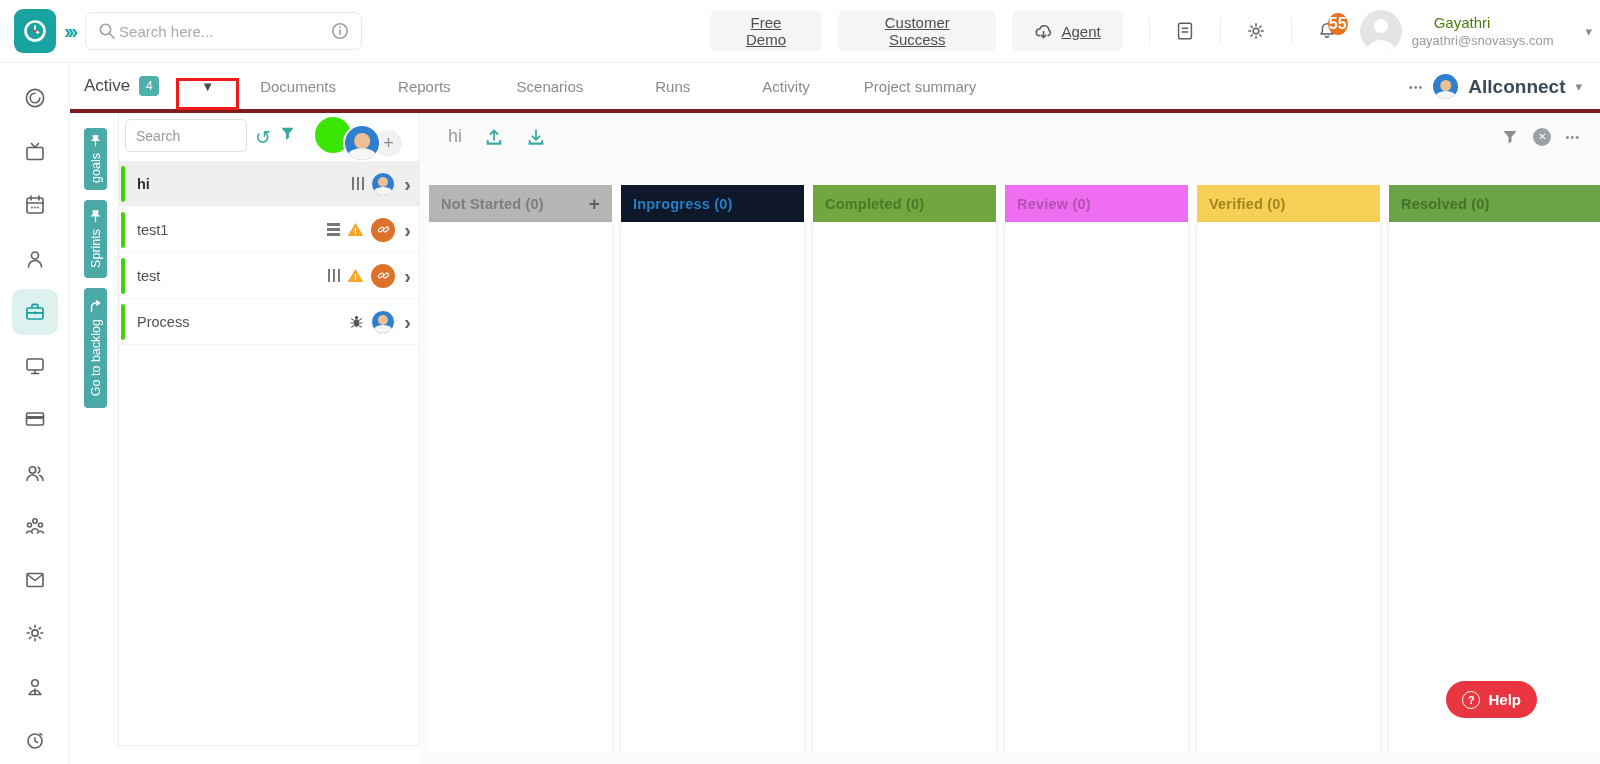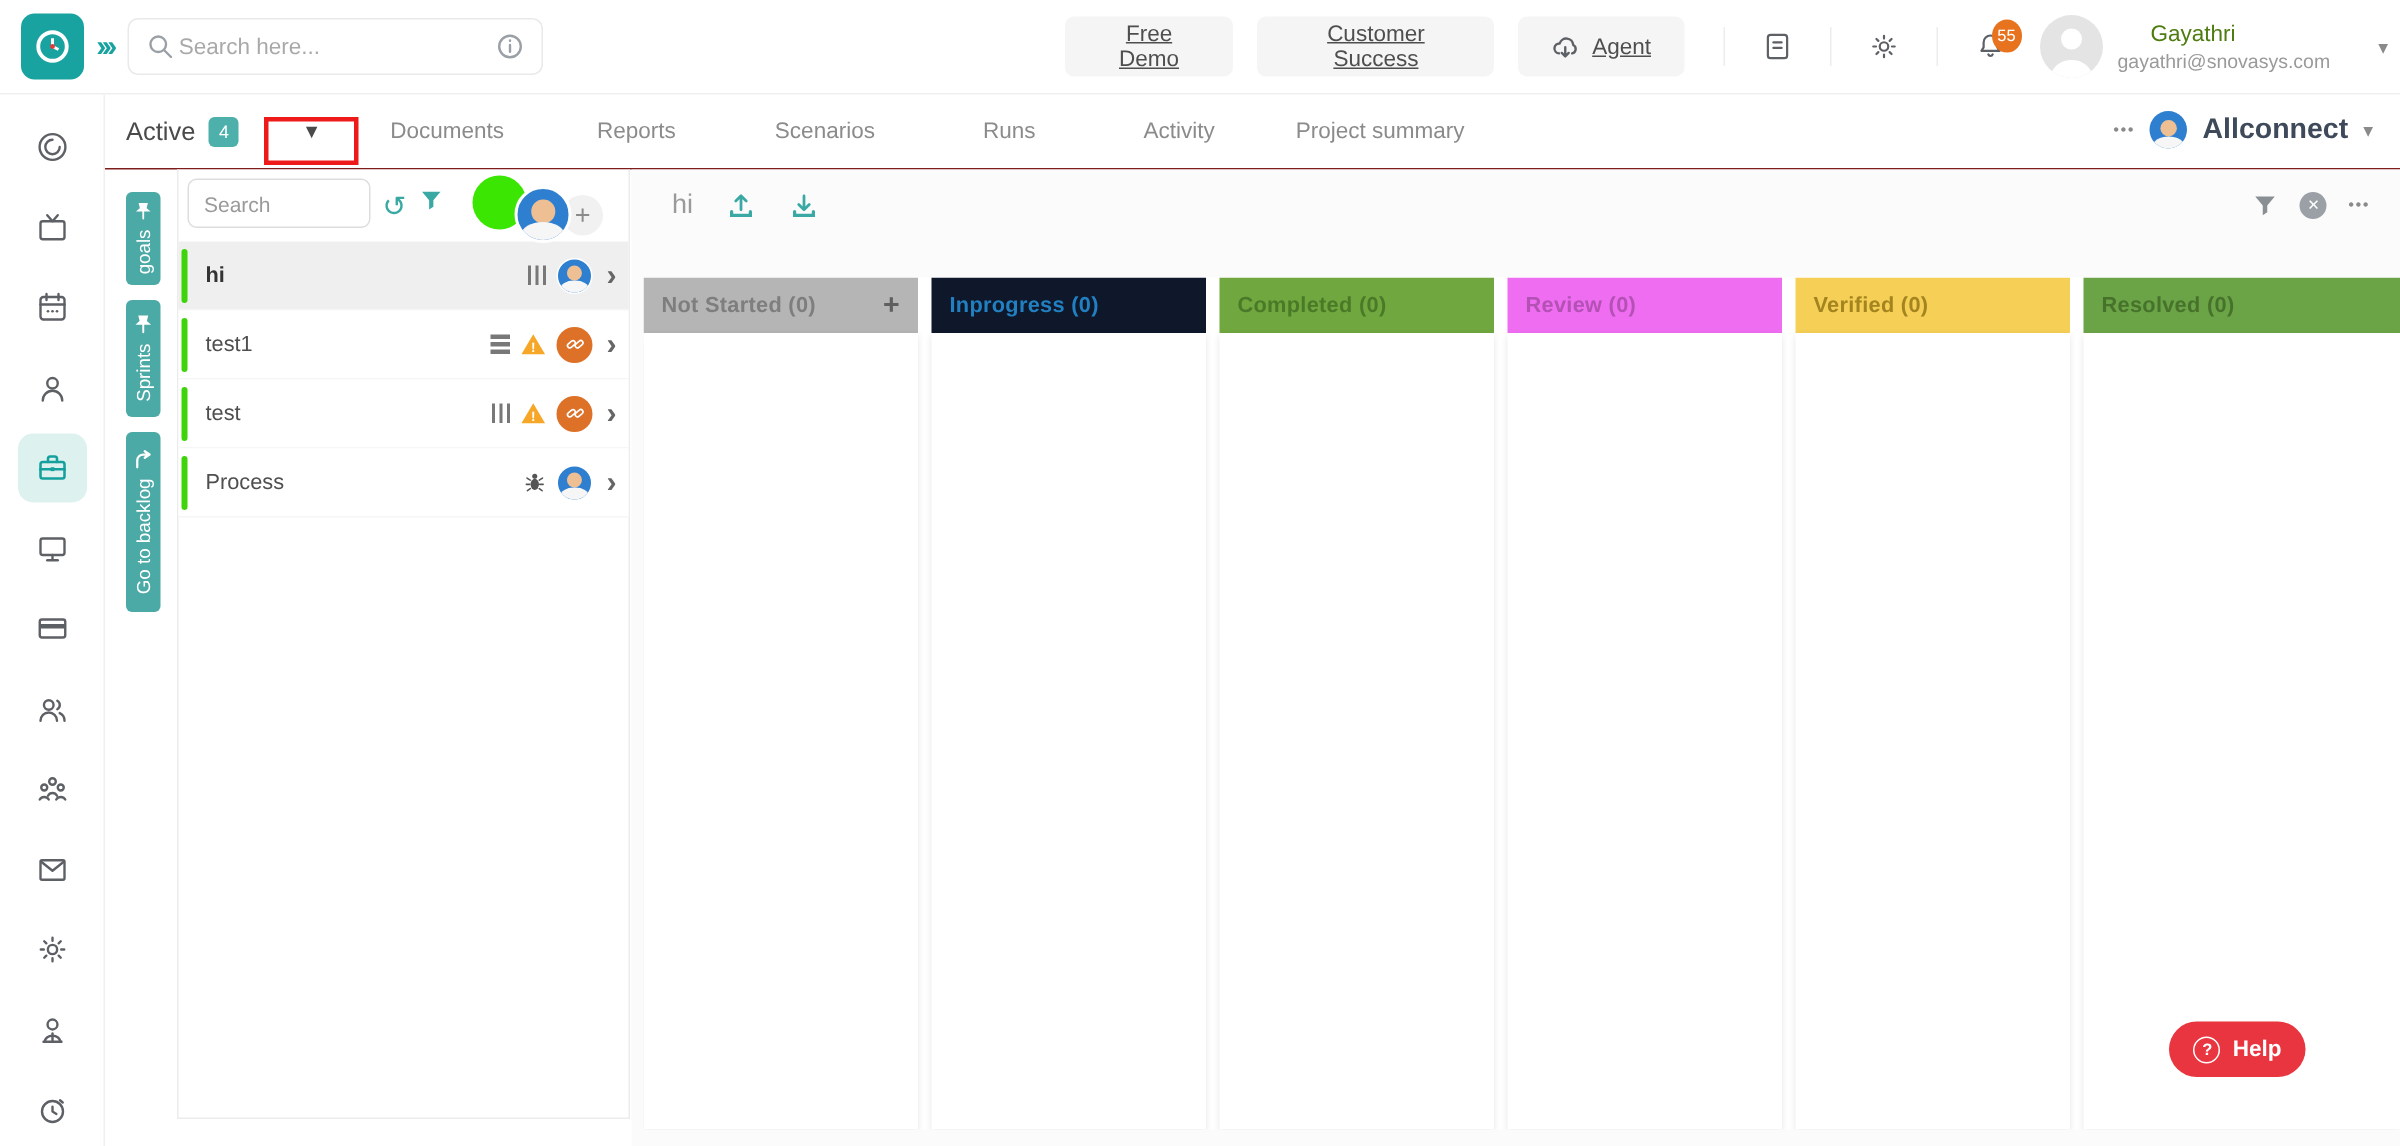--- a/index.html
+++ b/index.html
@@ -19,32 +19,32 @@
   .searchbar input::placeholder { color:#a9a9a9; }
   .hdr-btns { display:flex; gap:16px; margin-left:348px; }
   .hbtn { background:#f5f5f6; border:none; border-radius:6px; height:40px; padding:0 22px;
     font-size:15px; color:#4e4e4e; font-family:"Liberation Sans",sans-serif; display:flex;
     align-items:center; gap:8px; cursor:pointer;text-decoration:underline;}
   .hdr-icons { display:flex; align-items:center; gap:8px; margin-left:18px;}
   .vdiv { width:1px; height:26px; background:#ededed; margin:0 8px;}
   .icobtn { width:38px; height:38px; display:flex; align-items:center; justify-content:center;
     position:relative; cursor:pointer; background:none; border:none;}
   .badge { position:absolute; top:1px; right:-2px; min-width:20px; height:22px; border-radius:50%;
-    background:#e8731f; color:#fff; font-size:11px; font-weight:normal; display:flex;
+    background:#e8731f; color:#fff; font-size:16px; font-weight:bold; display:flex;
     align-items:center; justify-content:center; }
   .user-chip { display:flex; align-items:center; gap:10px; margin-left:14px; cursor:pointer;}
   .user-avatar { width:42px; height:42px; border-radius:50%; background:#e4e4e4;
     display:flex; align-items:flex-end; justify-content:center; overflow:hidden;}
   .user-name { font-size:15px; color:#4d7c0f; line-height:1.25;margin-left:22px;}
   .user-email { font-size:13px; color:#9a9a9a;}
   .caret { color:#8a8a8a; font-size:13px; margin:0 8px 0 22px;}
 
   
   .navbar { position:absolute; top:63px; left:70px; width:1530px; height:50px; background:#fff;
-    border-bottom:1px solid #7f1d1d; display:flex; align-items:center;}
+    border-bottom:4px solid #7f1d1d; display:flex; align-items:center;}
   .active-wrap { display:flex; align-items:center; gap:9px; margin-left:14px; cursor:pointer;}
   .active-label { font-size:17px; color:#4a4a4a;}
   .active-badge { min-width:20px; height:20px; background:#4db0aa; color:#fff; border-radius:4px;
     font-size:12px; display:flex; align-items:center; justify-content:center; padding:0 5px;}
   .nav-caret { color:#4a4a4a; font-size:13px; margin-left:42px; cursor:pointer;}
   .nav-items { display:flex; margin-left:46px; gap:0;}
   .nav-item { font-size:15px; color:#8b8b8b; padding:14px 0; cursor:pointer;}
   .annot { position:absolute; left:176px; top:78px; width:63px; height:32px;
     border:3px solid #ee1a1a; z-index:60; pointer-events:none;}
   .proj-wrap { position:absolute; right:18px; top:74px; display:flex; align-items:center; gap:10px; z-index:6;}

